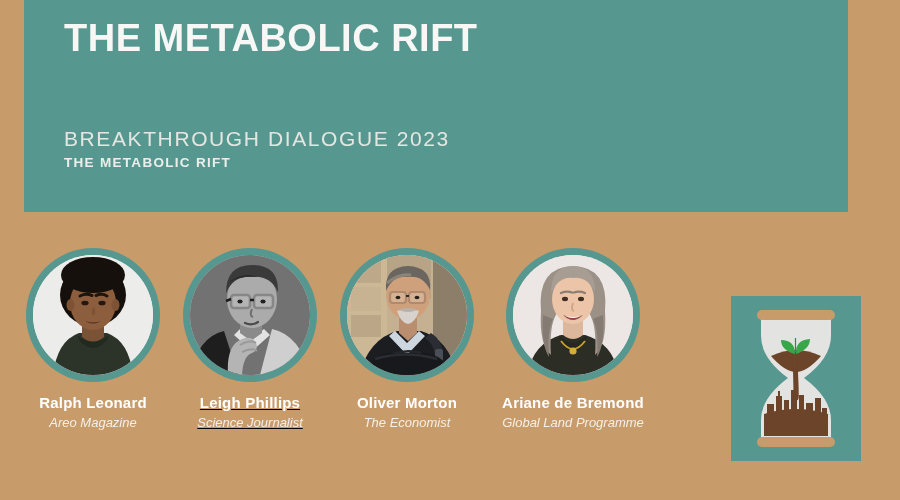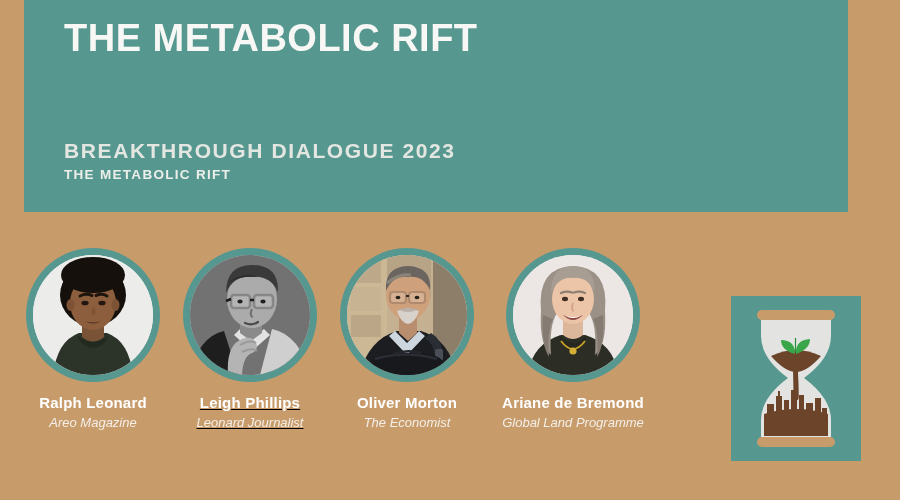--- a/index.html
+++ b/index.html
@@ -39,25 +39,24 @@
     white-space: nowrap;
   }
   .subtitle-block {
     position: absolute;
     left: 40px;
     top: 126px;
   }
   .subtitle-main {
     color: #e4e6e2;
     font-size: 21px;
-    font-weight: bold;
+    font-weight: normal;
     letter-spacing: 1.6px;
     line-height: 26px;
     white-space: nowrap;
-    margin-top: 12px;
   }
   .subtitle-sub {
     color: #eceeea;
     font-size: 13.5px;
     font-weight: bold;
     letter-spacing: 1.3px;
     line-height: 19px;
     margin-top: 1px;
     white-space: nowrap;
   }
@@ -212,21 +211,21 @@
             <path d="M62 54 q-3 7 1 8" stroke="#6f6f6f" stroke-width="2" fill="none"></path>
             <path d="M55 68 q7 3 13 -1" stroke="#4a4a4a" stroke-width="2.2" fill="none" stroke-linecap="round"></path>
 
             <path d="M38 120 q-2 -30 14 -36 q10 -4 14 4 q3 7 -4 10 q-9 3 -10 22 z" fill="#b4b4b4"></path>
             <path d="M50 90 q10 -6 16 -2" stroke="#9a9a9a" stroke-width="2" fill="none"></path>
             <path d="M52 97 q10 -5 15 -1" stroke="#9a9a9a" stroke-width="2" fill="none"></path>
           </svg>
         </div>
       </div>
       <div class="speaker-name">Leigh Phillips</div>
-      <div class="speaker-affil">Leonard Journalist</div>
+      <div class="speaker-affil">Science Journalist</div>
     </div>
 
     <div class="speaker speaker-2">
       <div class="avatar">
         <div class="avatar-inner">
           <svg viewBox="0 0 120 120" width="120" height="120" aria-hidden="true">
 
             <rect x="0" y="0" width="120" height="120" fill="#c5b091"></rect>
             <rect x="0" y="0" width="40" height="120" fill="#cdb896"></rect>
             <rect x="86" y="0" width="34" height="120" fill="#8d7e6a"></rect>

